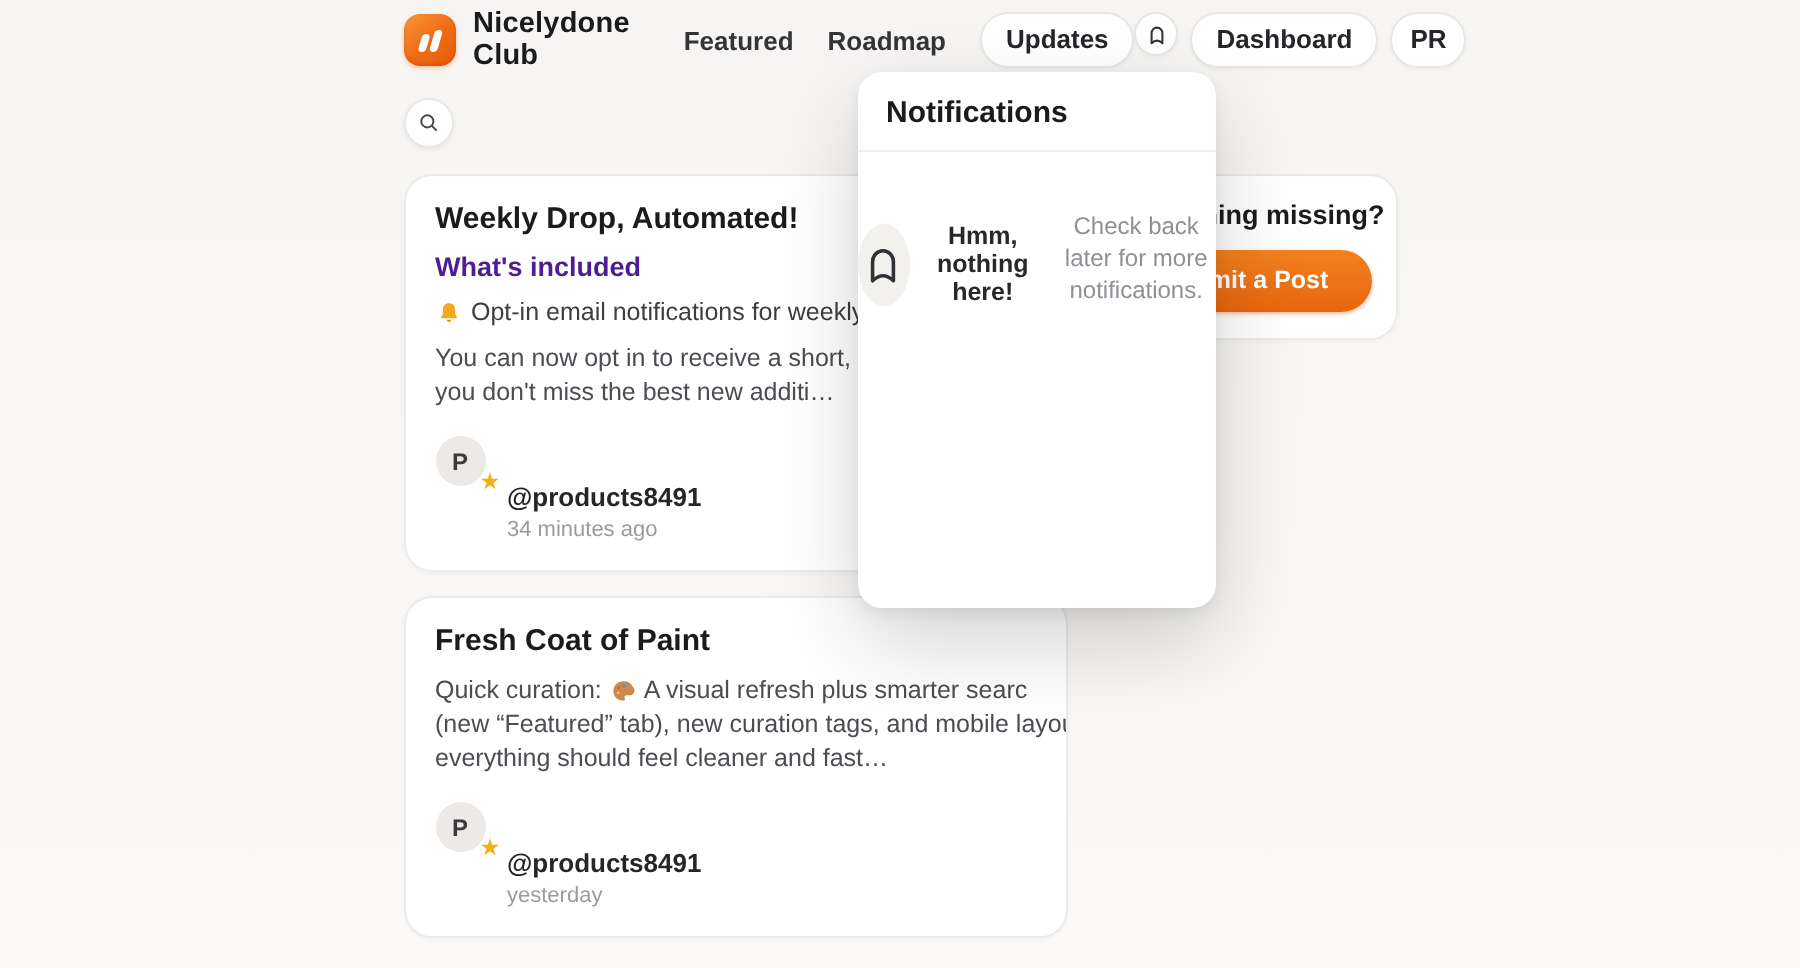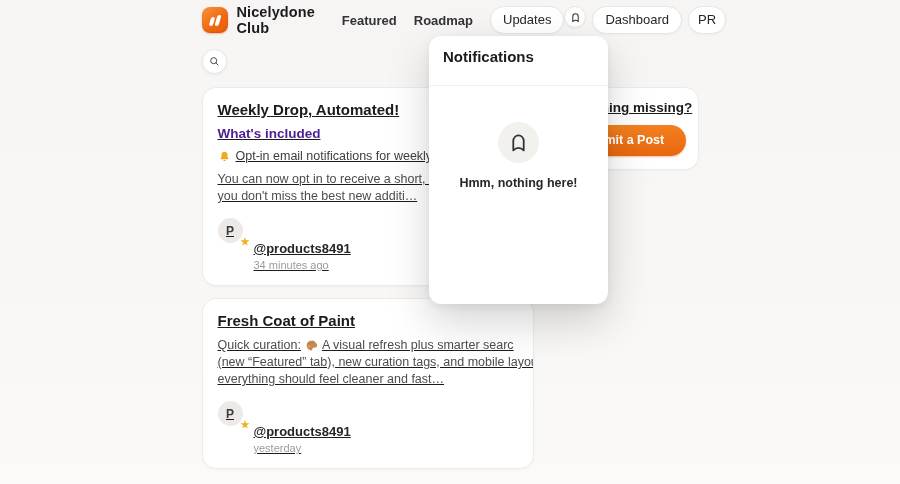--- a/index.html
+++ b/index.html
@@ -20,42 +20,42 @@
     box-shadow:0 1px 2px rgba(233,92,10,.35), inset 0 -1px 2px rgba(0,0,0,.12);
     display:flex; align-items:center; justify-content:center; gap:2px; cursor:pointer;
   }
   .logo i { display:block; width:4px; height:11px; background:#fff; border-radius:2px; transform:skewX(-16deg); }
   .logo i:first-child { height:9px; margin-top:2px; }
   .brand { font-size:14.5px; font-weight:700; color:#1b1b1d; margin-left:9px; letter-spacing:.1px; cursor:pointer; }
   .nav-sep { width:1px; height:15px; background:#dbd9d5; margin:0 15px 0 12px; }
   .nav-link { font-size:13px; font-weight:600; color:#333338; margin-right:17px; cursor:pointer; }
   .pill {
     background:#fff; border:1px solid #e8e6e2; border-radius:999px;
-    padding:5px 12px 6px; font-size:13px; font-weight:400; color:#26262a;
+    padding:5px 12px 6px; font-size:13px; font-weight:700; color:#26262a;
     box-shadow:0 1px 2px rgba(0,0,0,.04); cursor:pointer; white-space:nowrap;
   }
   .nav-right { margin-left:auto; display:flex; align-items:flex-start; gap:6px; }
   .icon-btn {
     width:22px; height:22px; border-radius:50%; background:#fff; border:1px solid #e8e6e2;
     display:flex; align-items:center; justify-content:center;
     box-shadow:0 1px 2px rgba(0,0,0,.04); cursor:pointer; flex:0 0 auto;
   }
   .pill.small { padding:5px 9px 6px; }
 
   
   .page-head { display:flex; align-items:center; justify-content:space-between; margin-top:9px; }
   .page-title { font-size:17px; font-weight:700; color:#161618; letter-spacing:.1px; }
   .search-btn {
     width:25px; height:25px; border-radius:50%; background:#fff; border:1px solid #eae8e4;
     display:flex; align-items:center; justify-content:center;
     box-shadow:0 1px 3px rgba(0,0,0,.06); cursor:pointer;
   }
 
   
-  .content { display:flex; gap:13px; margin-top:13px; align-items:flex-start;text-decoration:underline; }
+  .content { display:flex; gap:13px; margin-top:13px; align-items:flex-start; }
   .main-col { width:332px; flex:0 0 auto; display:flex; flex-direction:column; gap:12px; }
   .card {
     background:#fff; border:1px solid #edebe7; border-radius:14px;
     box-shadow:0 1px 2px rgba(0,0,0,.03); overflow:hidden;
   }
   .post-card { padding:13px 15px 14px; cursor:pointer; }
   .post-title { font-size:15px; font-weight:700; color:#1b1b1d; white-space:nowrap; }
   .post-sub { font-size:13.5px; font-weight:700; color:#4c1d95; margin-top:8px; white-space:nowrap; }
   .feature-line { display:flex; align-items:center; gap:5px; margin-top:8px;
     font-size:12.5px; color:#3d3d42; white-space:nowrap; }
@@ -84,23 +84,23 @@
     color:#fff; font-size:12.5px; font-weight:700; font-family:inherit;
     padding:8px 0 9px; cursor:pointer;
   }
 
   
   .popover {
     position:absolute; left:429px; top:36px; width:179px; height:268px; z-index:20;
     background:#fff; border-radius:12px;
     box-shadow:0 18px 44px rgba(0,0,0,.17), 0 3px 8px rgba(0,0,0,.07);
   }
-  .pop-header { padding:12px 14px 20px; font-size:15px; font-weight:700; color:#1b1b1d;
+  .pop-header { padding:12px 14px 10px; font-size:15px; font-weight:700; color:#1b1b1d;
     border-bottom:1px solid #f0efec; }
-  .pop-body { display:flex; flex-direction:column; align-items:center; text-align:center; }
+  .pop-body { display:flex; flex-direction:row; align-items:flex-end; text-align:center; }
   .ghost-circle { margin-top:36px; width:41px; height:41px; border-radius:50%; background:#f2f1ee;
     display:flex; align-items:center; justify-content:center; }
   .empty-title { margin-top:13px; font-size:12.5px; font-weight:700; color:#28282c; }
   .empty-sub { margin-top:6px; font-size:12px; line-height:16px; color:#8e9096; width:128px; }
 </style>
 </head>
 <body>
 
 <div class="container">
 
@@ -216,14 +216,15 @@
   <div class="pop-header">Notifications</div>
   <div class="pop-body">
     <div class="ghost-circle">
       <span style="display:flex">
         <svg width="25" height="25" viewBox="0 0 24 24">
             <path d="M7 19.6 V10.4 A5 5.2 0 0 1 17 10.4 V19.6 C13.7 16.3 10.3 16.3 7 19.6 Z" fill="none" stroke="#303237" stroke-width="1.7" stroke-linejoin="round"></path>
           </svg>
       </span>
     </div>
     <div class="empty-title">Hmm, nothing here!</div>
+    <div class="empty-sub">Check back later for more notifications.</div>
   </div>
 </div>
 
 </body></html>

